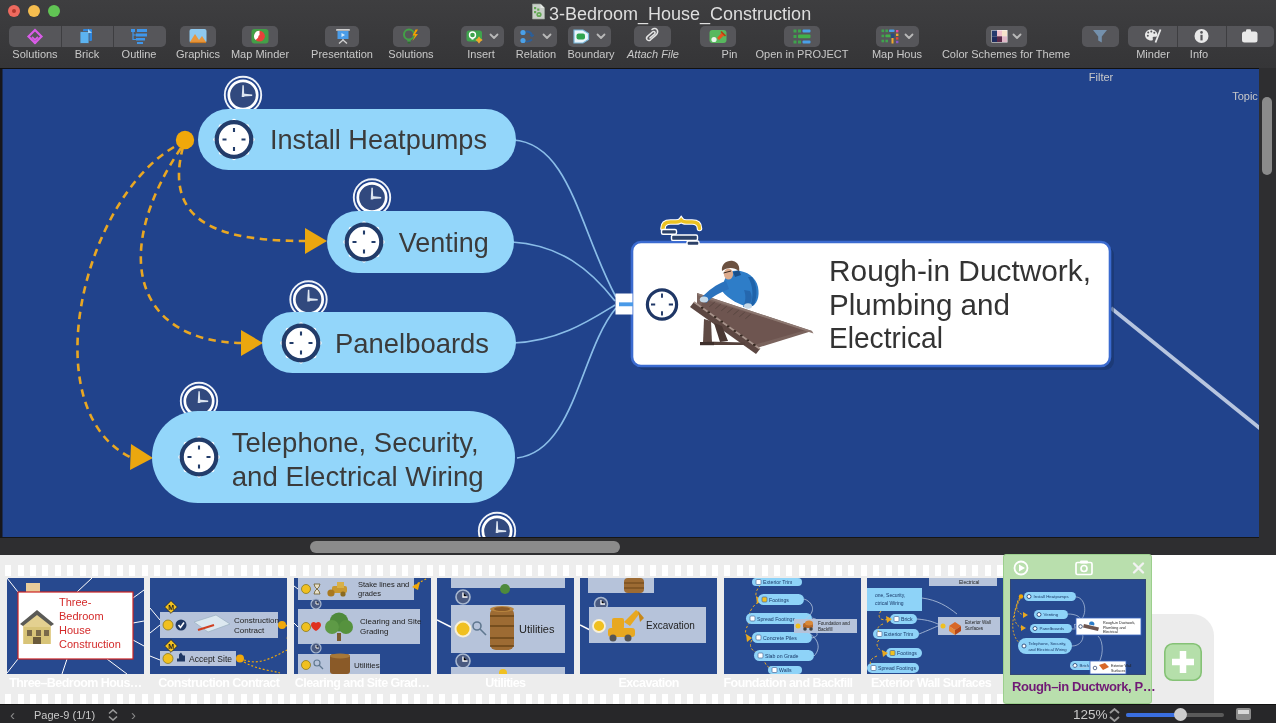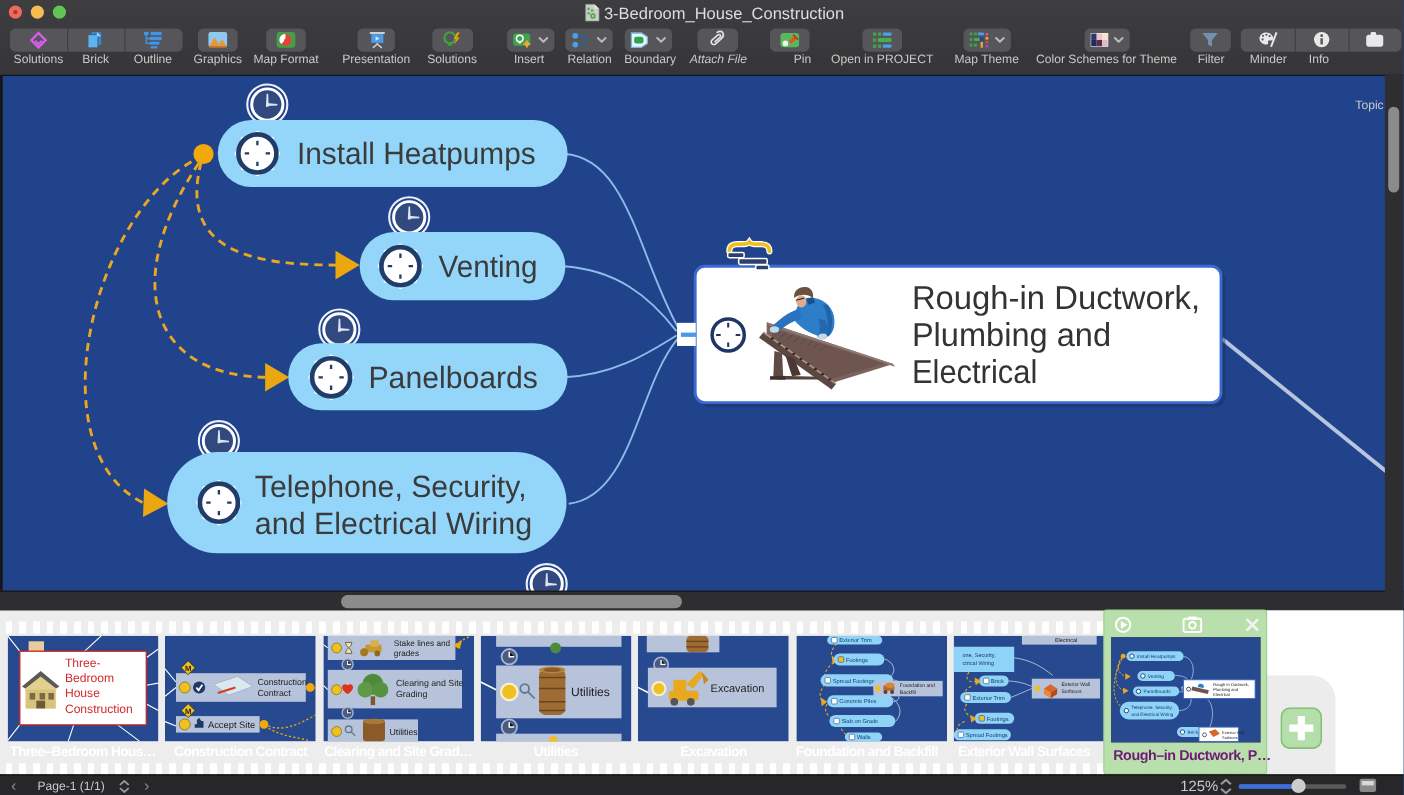--- a/index.html
+++ b/index.html
@@ -1,19 +1,19 @@
 <!DOCTYPE html>
 <html><head>
 <meta charset="utf-8">
 <style>
 html,body{margin:0;padding:0;}
 body{width:1276px;height:723px;position:relative;overflow:hidden;font-family:"Liberation Sans",sans-serif;background:#21438c;}
 #top{position:absolute;left:0;top:0;width:1276px;height:68px;background:linear-gradient(#3e3e40,#353537);}
 .tl{position:absolute;top:5px;width:12px;height:12px;border-radius:50%;}
-#title{position:absolute;top:3.5px;left:549px;font-size:15px;color:#dedede;}
+#title{position:absolute;top:3.5px;left:549px;font-size:18px;color:#dedede;}
 .btn{position:absolute;top:26px;height:21px;background:#56565a;border-radius:5px;}
 .lbl{position:absolute;top:48px;transform:translateX(-50%);font-size:11px;color:#c9c9c9;white-space:nowrap;text-align:right;}
 .div{position:absolute;top:26px;width:1px;height:21px;background:#3e3e41;}
 .chev{position:absolute;top:33px;}
 #canvas{position:absolute;left:0;top:68px;border-top:1px solid #101010;}
 #hscroll{position:absolute;left:0;top:537px;width:1276px;height:18px;background:#2e2e30;border-top:1px solid #161616;}
 #hthumb{position:absolute;left:310px;top:3px;width:310px;height:12px;border-radius:6px;background:#8b8b8b;}
 #vscroll{position:absolute;left:1259px;top:68px;width:17px;height:487px;background:#2e2e30;}
 #vthumb{position:absolute;left:3px;top:29px;width:10px;height:78px;border-radius:5px;background:#8b8b8b;}
 #film{position:absolute;left:0;top:555px;width:1276px;height:149px;background:#ededed;}
@@ -82,21 +82,21 @@
       <path d="M1,14.5 h16" stroke="#c87820" stroke-width="1.2"></path>
     </svg>
 <div class="lbl" style="left:198px;">Graphics</div>
 <div class="btn" style="left:242px;width:36px;"></div>
 <svg style="position:absolute;left:251px;top:28px" width="18" height="17" viewBox="0 0 18 17">
       <rect x="0.5" y="1" width="17" height="14.5" rx="3" fill="#43a047"></rect>
       <circle cx="8.5" cy="8.2" r="5.4" fill="#e8413a"></circle>
       <path d="M8.5,8.2 L8.5,2.8 A5.4,5.4 0 0 0 4.7,12.1 Z" fill="#ffffff"></path>
       <circle cx="9.2" cy="9" r="2" fill="#e8413a"></circle>
     </svg>
-<div class="lbl" style="left:260px;">Map Format</div>
+<div class="lbl" style="left:260px;">Map Minder</div>
 <div class="btn" style="left:325px;width:34px;"></div>
 <svg style="position:absolute;left:334px;top:28px" width="18" height="17" viewBox="0 0 18 17">
       <rect x="2" y="1" width="14" height="1.8" rx="0.9" fill="#cfcfcf"></rect>
       <rect x="3.5" y="3" width="11" height="8" fill="#4a9ce8"></rect>
       <path d="M7.5,5 L11,7 L7.5,9 Z" fill="#d8ecfa"></path>
       <path d="M9,11 L9,13 M9,12 L5,15.5 M9,12 L13,15.5" stroke="#cfcfcf" stroke-width="1.4"></path>
     </svg>
 <div class="lbl" style="left:342px;">Presentation</div>
 <div class="btn" style="left:393px;width:37px;"></div>
 <svg style="position:absolute;left:402px;top:28px" width="18" height="17" viewBox="0 0 18 17">
@@ -189,40 +189,40 @@
       <g>
         <rect x="15" y="2" width="2.4" height="2.4" fill="#e84a9b"></rect>
         <rect x="15" y="5.6" width="2.4" height="2.4" fill="#f0a830"></rect>
         <rect x="15" y="9.2" width="2.4" height="2.4" fill="#e8413a"></rect>
         <rect x="15" y="12.8" width="2.4" height="2.4" fill="#8858c8"></rect>
       </g>
     </svg>
 <svg class="chev" style="left:904px" width="10" height="7" viewBox="0 0 10 7">
       <polyline points="1.5,1.5 5,5 8.5,1.5" fill="none" stroke="#b9b9b9" stroke-width="1.8" stroke-linecap="round" stroke-linejoin="round"></polyline>
     </svg>
-<div class="lbl" style="left:897px;">Map Theme</div>
+<div class="lbl" style="left:897px;">Map Hous</div>
 <div class="btn" style="left:986px;width:41px;"></div>
 <svg style="position:absolute;left:991px;top:28px" width="18" height="17" viewBox="0 0 18 17">
       <rect x="0.5" y="2" width="16" height="12.5" fill="#f8f8f8"></rect>
       <rect x="1" y="2.5" width="5" height="5.8" fill="#273a6e"></rect>
       <rect x="6" y="2.5" width="5" height="5.8" fill="#f2c0cc"></rect>
       <rect x="11" y="2.5" width="5" height="5.8" fill="#f7e3cb"></rect>
       <rect x="1" y="8.3" width="5" height="5.7" fill="#1e2c5e"></rect>
       <rect x="6" y="8.3" width="5" height="5.7" fill="#5d2a4a"></rect>
       <rect x="11" y="8.3" width="5" height="5.7" fill="#e0b8c8"></rect>
     </svg>
 <svg class="chev" style="left:1012px" width="10" height="7" viewBox="0 0 10 7">
       <polyline points="1.5,1.5 5,5 8.5,1.5" fill="none" stroke="#b9b9b9" stroke-width="1.8" stroke-linecap="round" stroke-linejoin="round"></polyline>
     </svg>
 <div class="lbl" style="left:1006px;">Color Schemes for Theme</div>
 <div class="btn" style="left:1082px;width:37px;"></div>
 <svg style="position:absolute;left:1091px;top:28px" width="18" height="17" viewBox="0 0 18 17">
       <path d="M2,2 L16,2 L10.8,8.5 L10.8,14.5 L7.2,12.5 L7.2,8.5 Z" fill="#7490ac"></path>
     </svg>
-<div class="lbl" style="left:1101px;">Filter</div>
+<div class="lbl" style="left:1101px;margin-top:23px;">Filter</div>
 <div class="btn" style="left:1128px;width:146px;"></div>
 <div class="div" style="left:1177px;"></div>
 <div class="div" style="left:1226px;"></div>
 <svg style="position:absolute;left:1144px;top:28px" width="18" height="17" viewBox="0 0 18 17">
       <path d="M7,1.5 C10.8,1.5 13.5,4 13.5,7 C13.5,8.2 12.6,8.8 11.4,8.8 L9.8,8.8 C8.8,8.8 8.4,9.6 8.8,10.4 C9.2,11.2 8.9,12.5 7.2,12.5 C3.8,12.5 1,10 1,7 C1,4 3.6,1.5 7,1.5 Z" fill="#e9e9e9"></path>
       <g fill="#56565a">
         <circle cx="4.2" cy="4.6" r="1"></circle>
         <circle cx="7.3" cy="3.6" r="1"></circle>
         <circle cx="10.3" cy="4.8" r="1"></circle>
         <circle cx="3.8" cy="7.8" r="1"></circle>
@@ -657,21 +657,21 @@
 </svg>
 <div style="position:absolute;left:8px;top:124px;font-size:13px;font-weight:700;letter-spacing:-0.4px;color:#701a75;white-space:nowrap;">Rough–in Ductwork, P…</div>
   </div>
   <svg style="position:absolute;left:1164px;top:88px" width="38" height="38" viewBox="0 0 38 38">
       <rect x="0.8" y="0.8" width="36.4" height="36.4" rx="8" fill="#b5dfaa" stroke="#85c276" stroke-width="1.6"></rect>
       <path d="M19,8 L19,30 M8,19 L30,19" stroke="#ffffff" stroke-width="6.5" stroke-linecap="butt"></path>
     </svg>
 </div>
 <div id="status">
   <div class="stxt" style="left:10px;top:1px;color:#8a8a8a;font-size:15px;">‹</div>
-  <div class="stxt" style="left:34px;top:4px;font-size:11px;">Page-1 (1/1)</div>
+  <div class="stxt" style="left:34px;top:4px;font-size:11px;">Page-9 (1/1)</div>
   <div class="stxt" style="left:131px;top:1px;color:#8a8a8a;font-size:15px;">›</div>
   <div class="stxt" style="left:1073px;top:2px;font-size:13.5px;">125%</div>
   <svg style="position:absolute;left:107px;top:4px" width="12" height="12" viewBox="0 0 12 12">
       <path d="M2,4.5 L6,1 L10,4.5 M2,7.5 L6,11 L10,7.5" fill="none" stroke="#9a9a9a" stroke-width="1.6"></path>
     </svg>
 <svg style="position:absolute;left:1108px;top:3px" width="13" height="14" viewBox="0 0 13 14">
       <path d="M2,5 L6.5,1 L11,5 M2,9 L6.5,13 L11,9" fill="none" stroke="#9a9a9a" stroke-width="1.8"></path>
     </svg>
 <div style="position:absolute;left:1126px;top:8px;width:98px;height:3.5px;border-radius:2px;background:#5a5a5a;"></div>
 <div style="position:absolute;left:1126px;top:8px;width:55px;height:3.5px;border-radius:2px;background:#3a6fe0;"></div>

